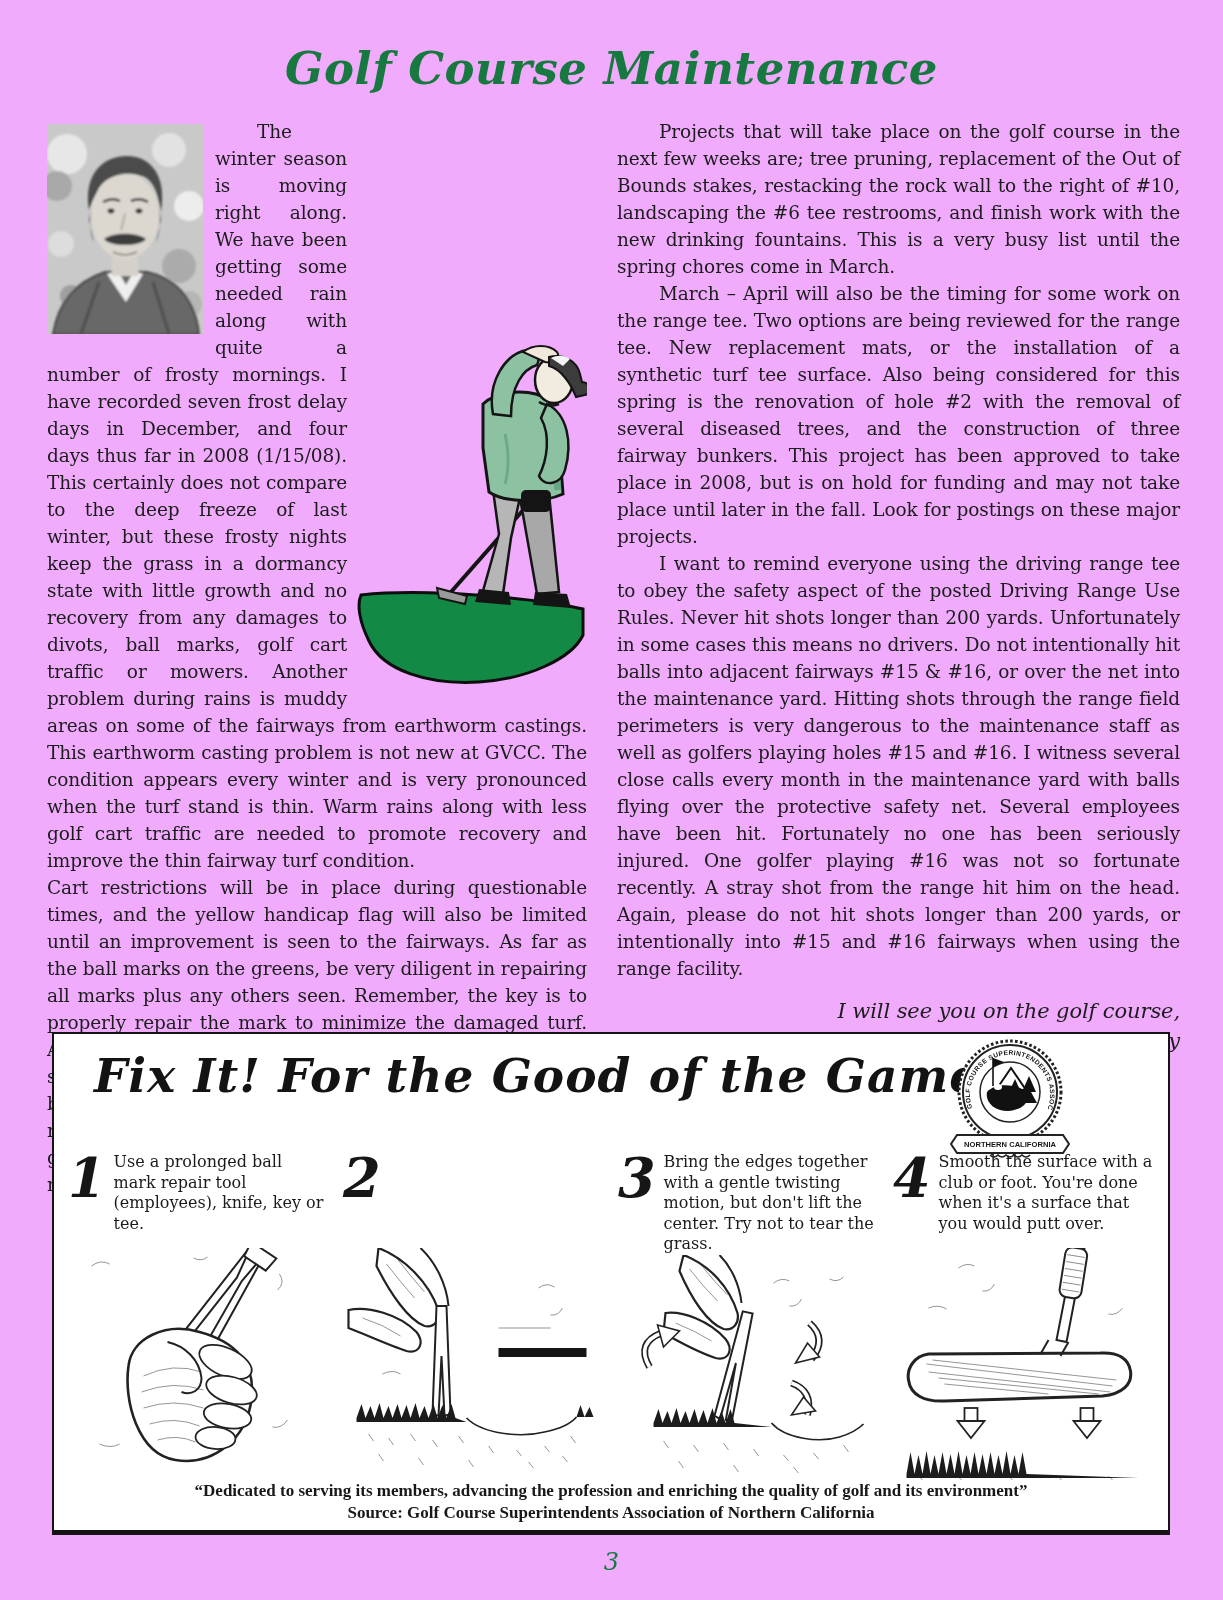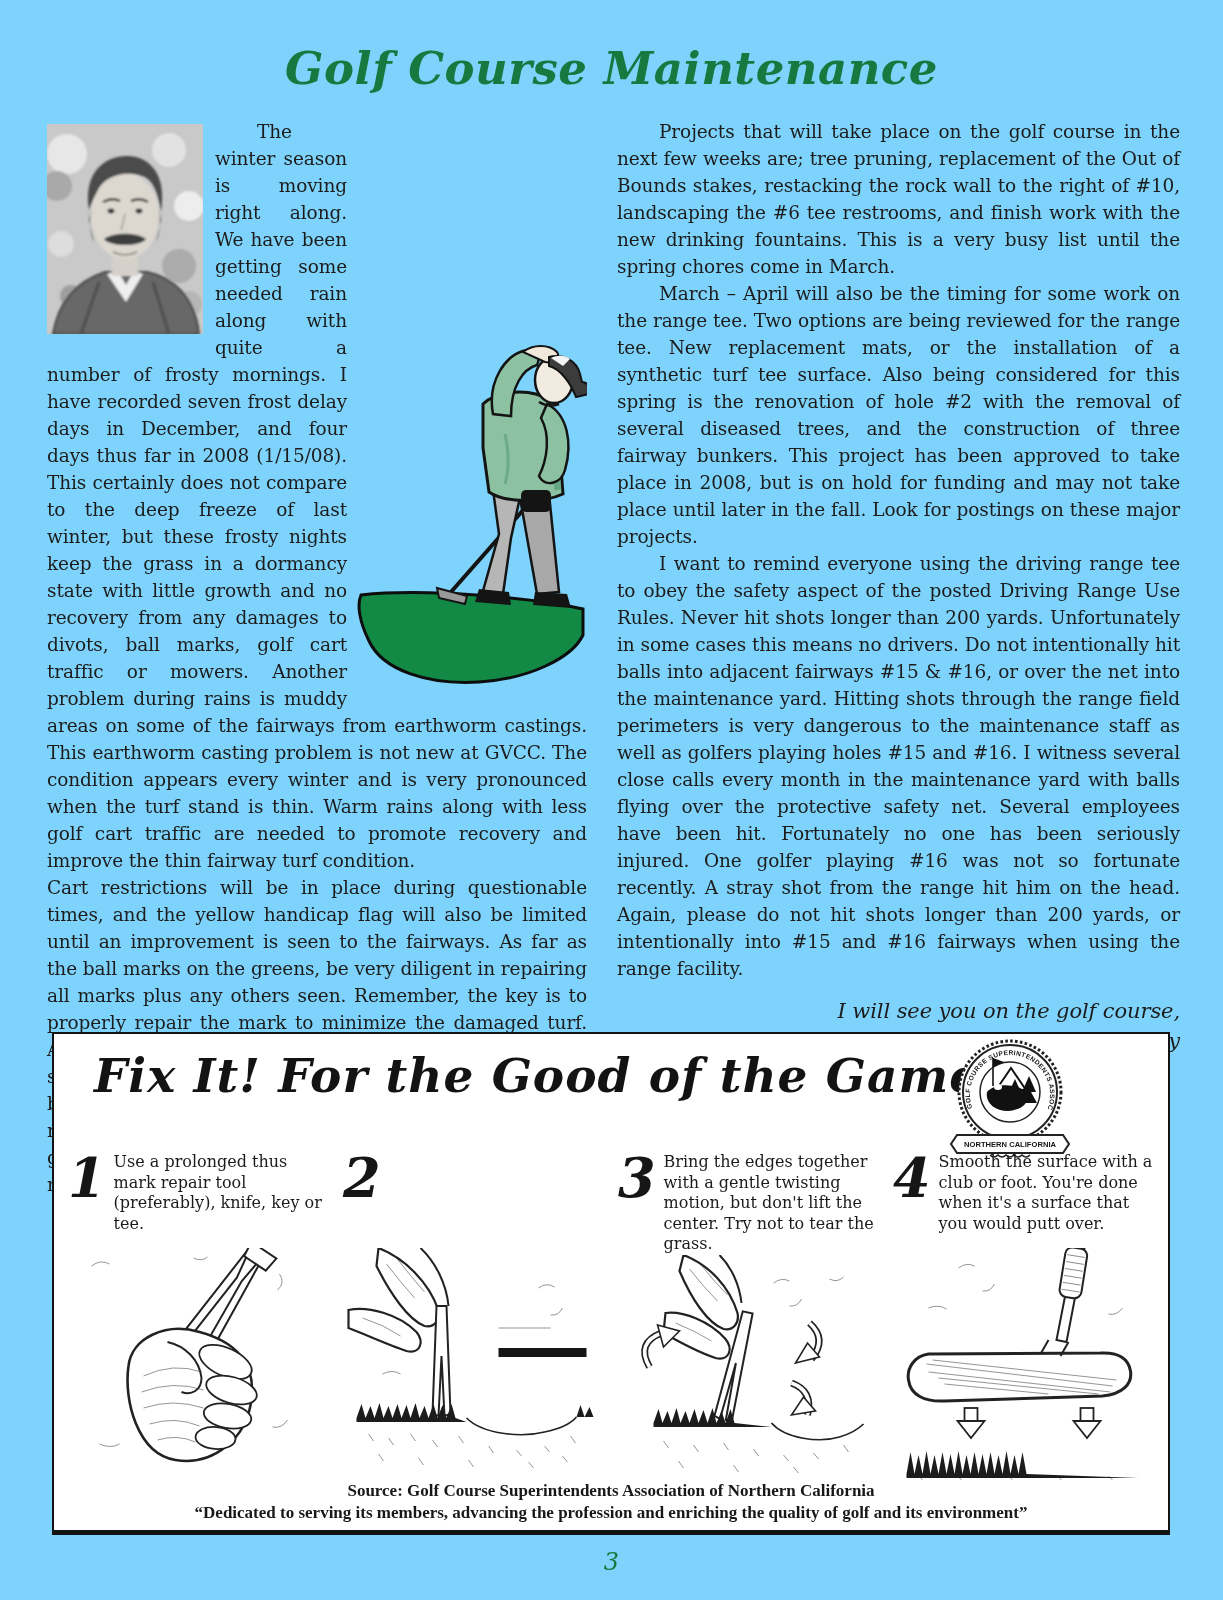--- a/index.html
+++ b/index.html
@@ -1,18 +1,18 @@
 <!DOCTYPE html>
 <html><head>
 <meta charset="utf-8">
 <style>
   html,body{margin:0;padding:0;background:#ffffff;}
   .page{
     position:relative;width:1223px;height:1600px;margin:0 auto;
-    background:#7dd3fc;color:#1c1c1c;
+    background:#f0abfc;color:#1c1c1c;
     font-family:"DejaVu Serif", "Liberation Serif", serif;
     overflow:hidden;
   }
   .main-title{
     position:absolute;top:42px;left:0;width:100%;
     text-align:center;font-size:45px;font-weight:bold;font-style:italic;
     color:#17793f;letter-spacing:0.5px;
   }
   
   .col{position:absolute;top:94px;font-size:18.5px;line-height:27px;text-align:justify;letter-spacing:-0.1px;margin-top:24px;}
@@ -161,21 +161,21 @@
         <text x="70" y="108.5" text-anchor="middle" font-family="Liberation Sans, sans-serif" font-size="7.6" font-weight="bold" fill="#161616">NORTHERN CALIFORNIA</text>
         <path d="M50,117 q4,4 8,0 q4,4 8,0 q4,4 8,0 q4,4 8,0 q4,4 8,0" fill="none" stroke="#222" stroke-width="1.6"></path>
       </svg>
     </div>
 
     <div class="steps">
 
       <div class="step">
         <div class="step-head">
           <div class="step-num">1</div>
-          <div class="step-text">Use a prolonged thus mark repair tool (preferably), knife, key or tee.</div>
+          <div class="step-text">Use a prolonged ball mark repair tool (employees), knife, key or tee.</div>
         </div>
         <div class="step-art">
           <svg viewBox="0 0 250 232">
             <path class="hatch" d="M18,18 q9,-7 18,-2 M206,26 q6,9 -2,16 M26,196 q11,5 20,0 M214,172 q-6,9 -15,7 M120,10 q8,4 14,-1"></path>
             <g transform="rotate(34 128 100)">
               <path d="M112,-14 L104,100 L112,103 L118,22 Z" fill="#fff" stroke="#222" stroke-width="2"></path>
               <path d="M128,-14 L124,22 L130,103 L138,100 Z" fill="#fff" stroke="#222" stroke-width="2"></path>
               <path d="M110,-16 L140,-16 L138,0 L112,0 Z" fill="#fff" stroke="#222" stroke-width="2"></path>
             </g>
             <path d="M55,118 C58,90 92,74 126,84 C163,94 182,116 178,150 C174,192 138,218 102,212 C64,206 50,152 55,118 Z" fill="#fff" stroke="#222" stroke-width="2.6"></path>
@@ -273,20 +273,20 @@
             </g>
             <path d="M8,226 l4,-22 4,22 4,-19 4,19 4,-23 4,23 4,-19 4,19 4,-22 4,22 4,-20 4,20 4,-23 4,23 4,-19 4,19 4,-22 4,22 4,-20 4,20 4,-22 4,22 4,-19 4,19 4,-23 4,23 4,-19 4,19 4,-22 4,22 L240,230 L8,230 Z" fill="#1c1c1c"></path>
             <path class="hatch" d="M20,228 l4,4 M60,229 l4,4 M110,228 l4,4 M160,229 l4,4 M210,228 l4,4"></path>
           </svg>
         </div>
       </div>
 
     </div>
 
     <div class="fixit-source">
+      <div>“Dedicated to serving its members, advancing the profession and enriching the quality of golf and its environment”</div>
       <div>Source: Golf Course Superintendents Association of Northern California</div>
-      <div>“Dedicated to serving its members, advancing the profession and enriching the quality of golf and its environment”</div>
     </div>
   </div>
 
   <div class="page-num">3</div>
 
 </div>
 
 </body></html>

